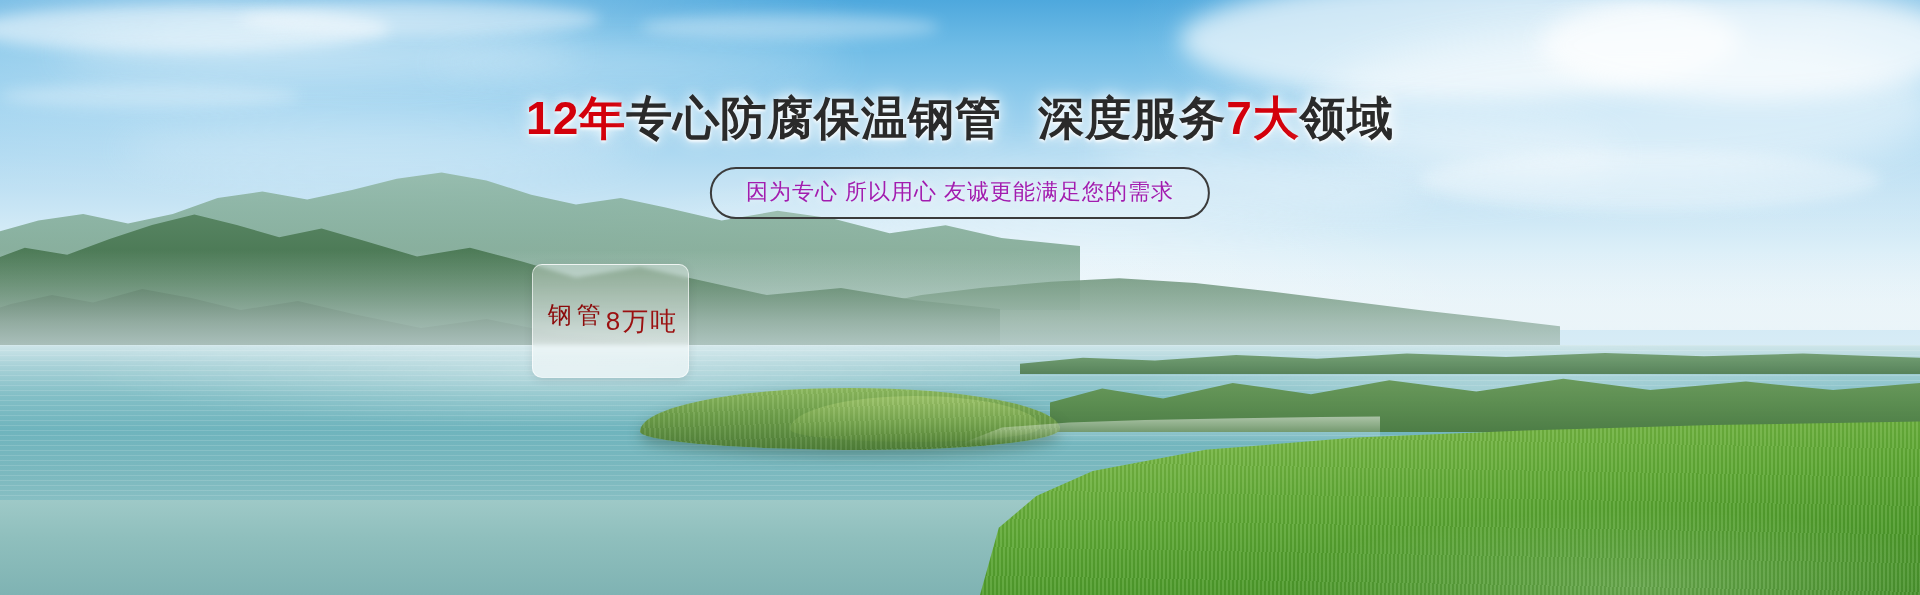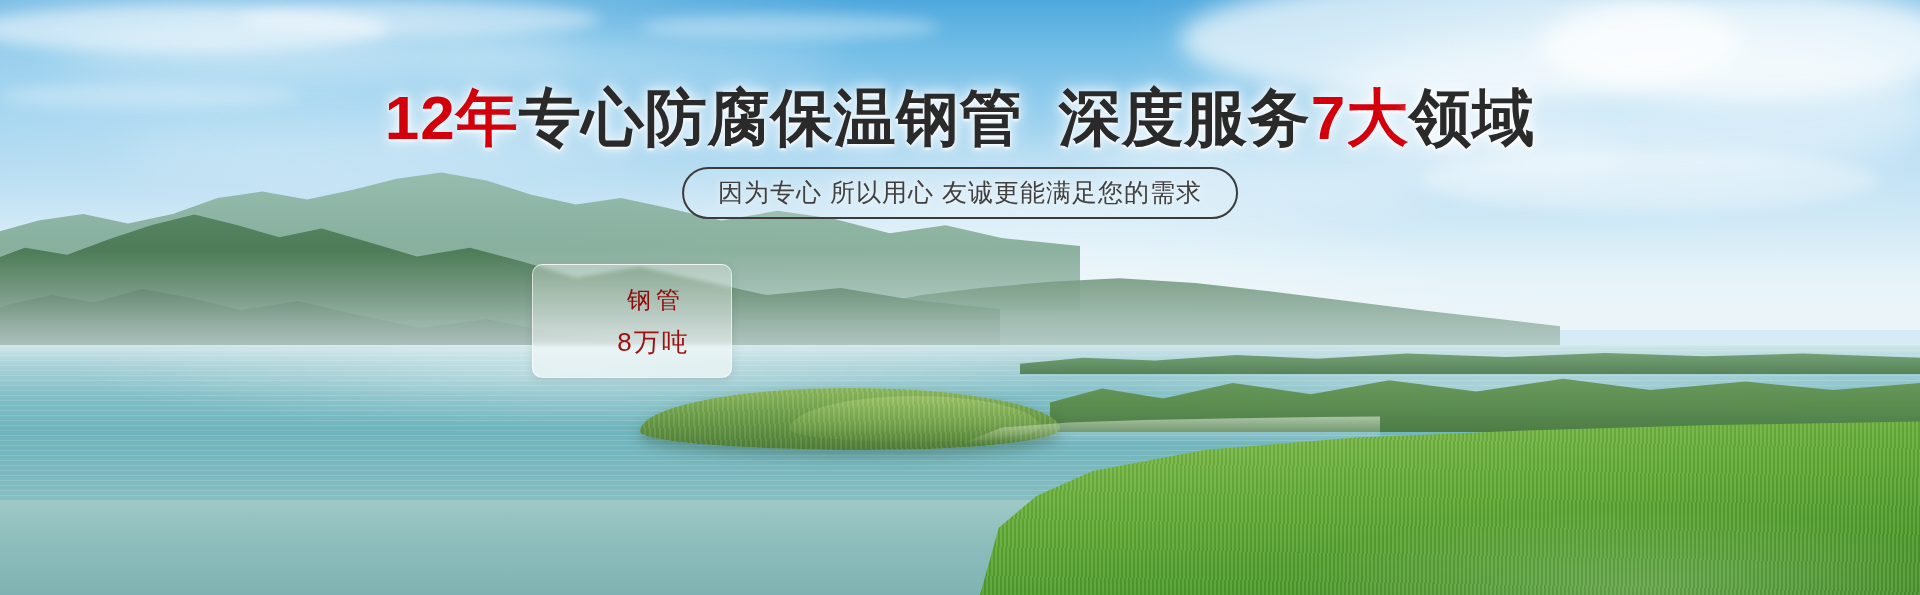--- a/index.html
+++ b/index.html
@@ -123,21 +123,21 @@
   }
   .bottom-left-water{
     position:absolute;left:0;top:500px;width:1080px;height:95px;
     background:linear-gradient(180deg,#9ec9c7 0%,#8fbfbd 40%,#7fb3b3 100%);
   }
 
   
   .headline{
     position:absolute;left:0;top:84px;width:1920px;
     text-align:center;
-    font-size:62px;line-height:68px;
+    font-size:46px;line-height:68px;
     font-weight:bold;
     letter-spacing:1px;
     white-space:nowrap;
     text-shadow:
       0 0 12px rgba(255,255,255,.95),
       0 0 22px rgba(255,255,255,.8),
       0 2px 3px rgba(255,255,255,.9);
   }
   .hl-red{color:#d3000b;}
   .hl-dark{color:#2a2a2a;}
@@ -146,40 +146,39 @@
   
   .pill{
     position:absolute;left:50%;top:167px;transform:translateX(-50%);
     padding:8px 34px 10px 34px;
     border:2px solid #3b3b3b;
     border-radius:26px;
     background:rgba(255,255,255,.12);
     white-space:nowrap;
   }
   .pill-text{
-    font-size:25px;line-height:30px;
-    color:#404040;letter-spacing:1px;
+    font-size:22px;line-height:30px;
+    color:#a21caf;letter-spacing:1px;
     text-shadow:0 0 8px rgba(255,255,255,.85);
   }
 
   
   .cards{
     position:absolute;left:532px;top:264px;
     display:flex;gap:12px;
   }
   .card{
     width:155px;height:112px;
     border-radius:10px;
     background:linear-gradient(180deg,rgba(255,255,255,.30) 0%,rgba(255,255,255,.38) 48%,rgba(255,255,255,.62) 100%);
     border:1px solid rgba(255,255,255,.62);
     box-shadow:0 2px 10px rgba(0,0,0,.10);
-    display:flex;flex-direction:column;
+    display:flex;flex-direction:row;
     align-items:center;justify-content:center;
     backdrop-filter:blur(2px);
-    padding-left:43px;
   }
   .card-label{
     font-size:24px;line-height:30px;
     color:#8c0a0a;letter-spacing:5px;
     text-indent:5px;
     margin-bottom:12px;
     font-weight:normal;
   }
   .card-value{
     font-size:26px;line-height:30px;

